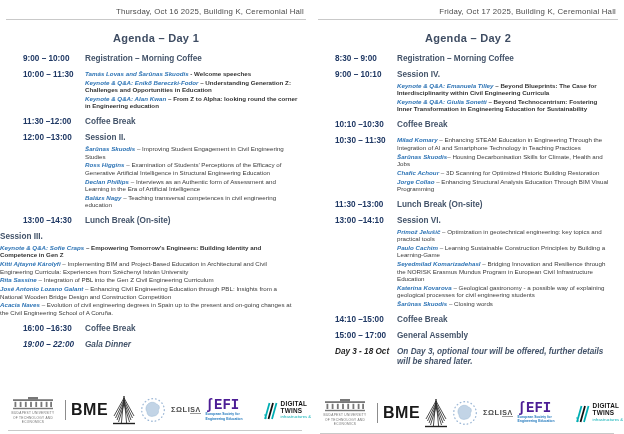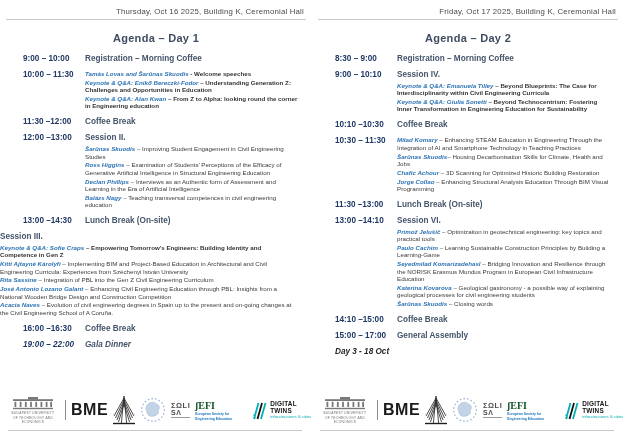--- a/index.html
+++ b/index.html
@@ -23,25 +23,25 @@
   .seg-plain{color:#3b3b3b;font-weight:400;}
   .seg-bold{color:#333;font-weight:700;}
   
   .footer{margin-top:auto;padding:0 8px 3px 6px;}
   .logo-strip{display:flex;align-items:center;gap:5px;height:34px;margin-top:22px;}
   .footer-rule{border:none;border-top:1px solid #c9c9c9;margin:3px 2px 0 2px;}
   .bme-block{display:flex;flex-direction:column;align-items:center;width:54px;flex:none;}
   .bme-caption{font-size:3.2px;color:#6e6e6e;text-align:center;line-height:4px;letter-spacing:.3px;margin-top:1px;}
   .logo-divider{width:1px;height:20px;background:#8c8c8c;flex:none;}
   .bme-text{font-size:16px;font-weight:600;color:#1a1a1a;letter-spacing:.5px;flex:none;}
-  .eclisa{display:flex;flex-direction:column;line-height:7px;flex:none;color:#4a4a4a;font-weight:700;}
+  .eclisa{display:flex;line-height:7px;flex:none;color:#4a4a4a;font-weight:700;}
   .eclisa .l1{font-size:7.5px;letter-spacing:.5px;}
   .eclisa .l2{font-size:7px;letter-spacing:.5px;border-bottom:1px solid #9a9a9a;padding-bottom:.5px;}
   .sefi{display:flex;flex-direction:column;flex:none;width:52px;}
-  .sefi-main{font-family:Liberation Serif, serif;font-size:10px;font-weight:800;color:#14532d;line-height:13px;}
+  .sefi-main{font-family:Liberation Mono, monospace;font-size:14px;font-weight:800;color:#4c1d95;line-height:13px;}
   .sefi-caption{font-size:3.4px;color:#1b75bb;line-height:4.2px;font-weight:700;}
   .dt{display:flex;align-items:center;gap:2px;flex:none;}
   .dt-textblock{display:flex;flex-direction:column;}
   .dt-line{font-size:6.4px;font-weight:800;color:#111;line-height:6.8px;letter-spacing:.2px;}
   .dt-caption{font-size:4.2px;color:#00AEB3;line-height:5px;}
   svg{display:block;}
 </style>
 </head>
 <body>
 
@@ -240,20 +240,23 @@
           </div>
         </div>
         <div class="row row--event">
           <div class="time">15:00 – 17:00</div>
           <div class="cell">
             <div class="label">General Assembly</div>
           </div>
         </div>
         <div class="row row--note row--spaced">
           <div class="time">Day 3 - 18 Oct</div>
+          <div class="cell">
+            <div class="label">On Day 3, optional tour will be offered, further details will be shared later.</div>
+          </div>
         </div>
       </div>
 
     <div class="footer">
       <div class="logo-strip">
         <div class="bme-block">
           <span>
             <svg width="40" height="13" viewBox="0 0 40 13" fill="#787878">
               <rect x="15" y="0" width="10" height="2.6"></rect>
                 <rect x="0" y="2.2" width="40" height="1.8"></rect>

